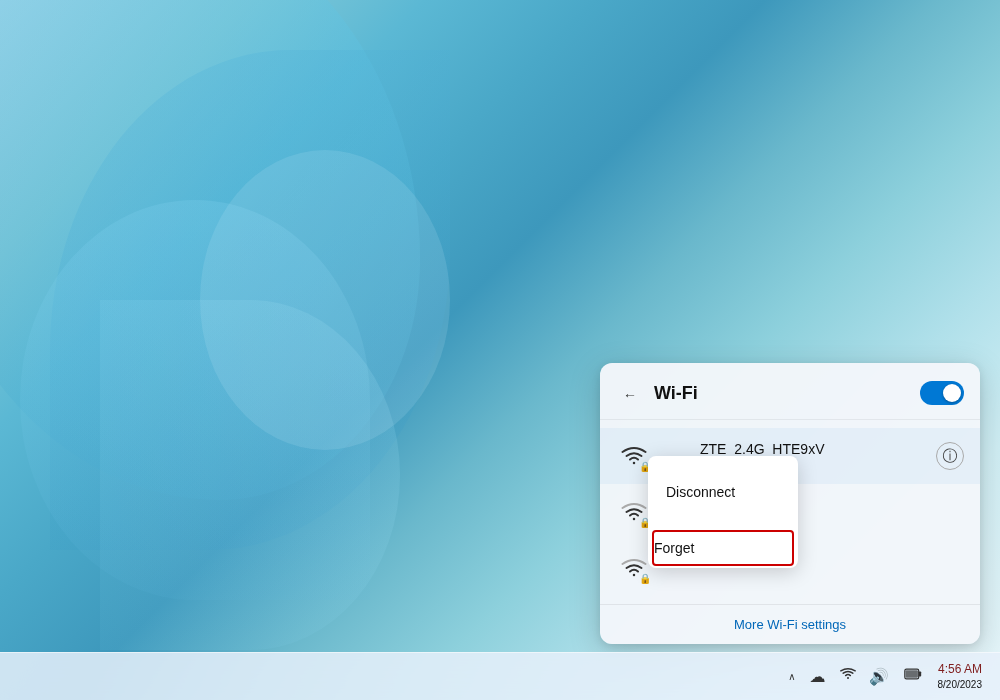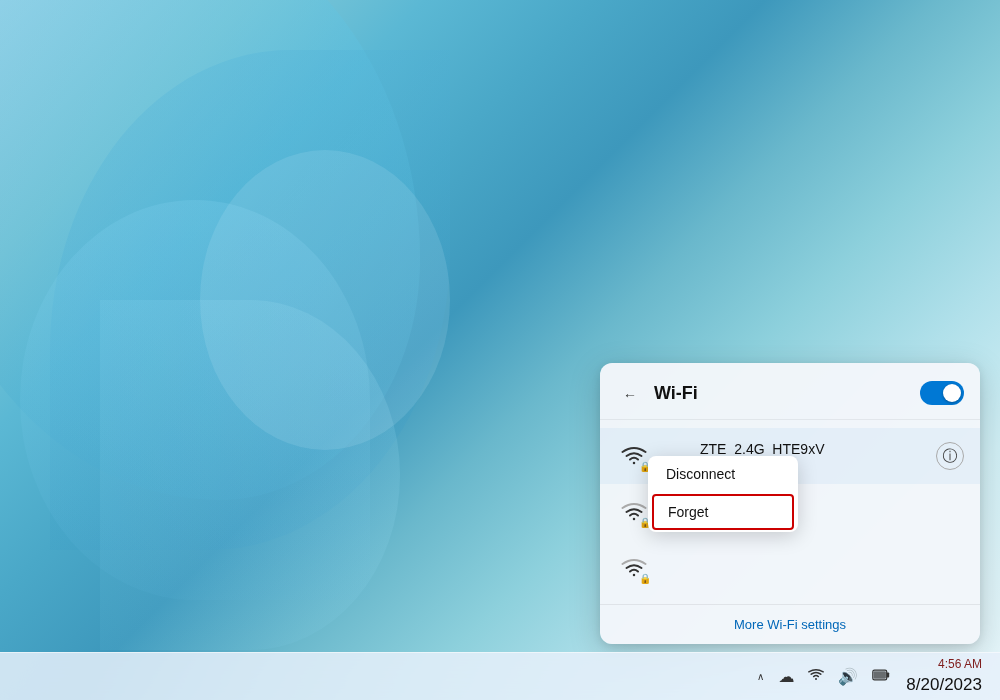--- a/index.html
+++ b/index.html
@@ -75,21 +75,21 @@
       border-radius: 4px;
     }
 
     .taskbar-time .time {
       font-size: 12px;
       font-weight: 400;
       color: #7f1d1d;
       line-height: 1.4;
     }
     .taskbar-time .date {
-      font-size: 17px;
+      font-size: 10px;
       color: #111;
       line-height: 1.4;
     }
 
     
     .wifi-panel {
       position: absolute;
       right: 20px;
       bottom: 56px;
       width: 380px;
@@ -226,31 +226,31 @@
       top: 28px;
       background: white;
       border-radius: 8px;
       box-shadow: 0 4px 20px rgba(0,0,0,0.18);
       min-width: 150px;
       z-index: 100;
       overflow: hidden;
     }
 
     .context-menu-item {
-      padding: 10px 18px;
+      padding: 28px 18px;
       font-size: 14px;
       color: #111;
       cursor: pointer;
     }
 
     .context-menu-item.forget-item {
       border: 2px solid #cc0000;
       border-radius: 4px;
       margin: 2px 4px;
-      padding: 8px 14px;
+      padding: 8px 0;
     }
 
     .wifi-panel-footer {
       padding: 12px 4px;
       border-top: 1px solid rgba(0,0,0,0.07);
     }
 
     .more-settings-link {
       font-size: 13px;
       color: #0067b8;

